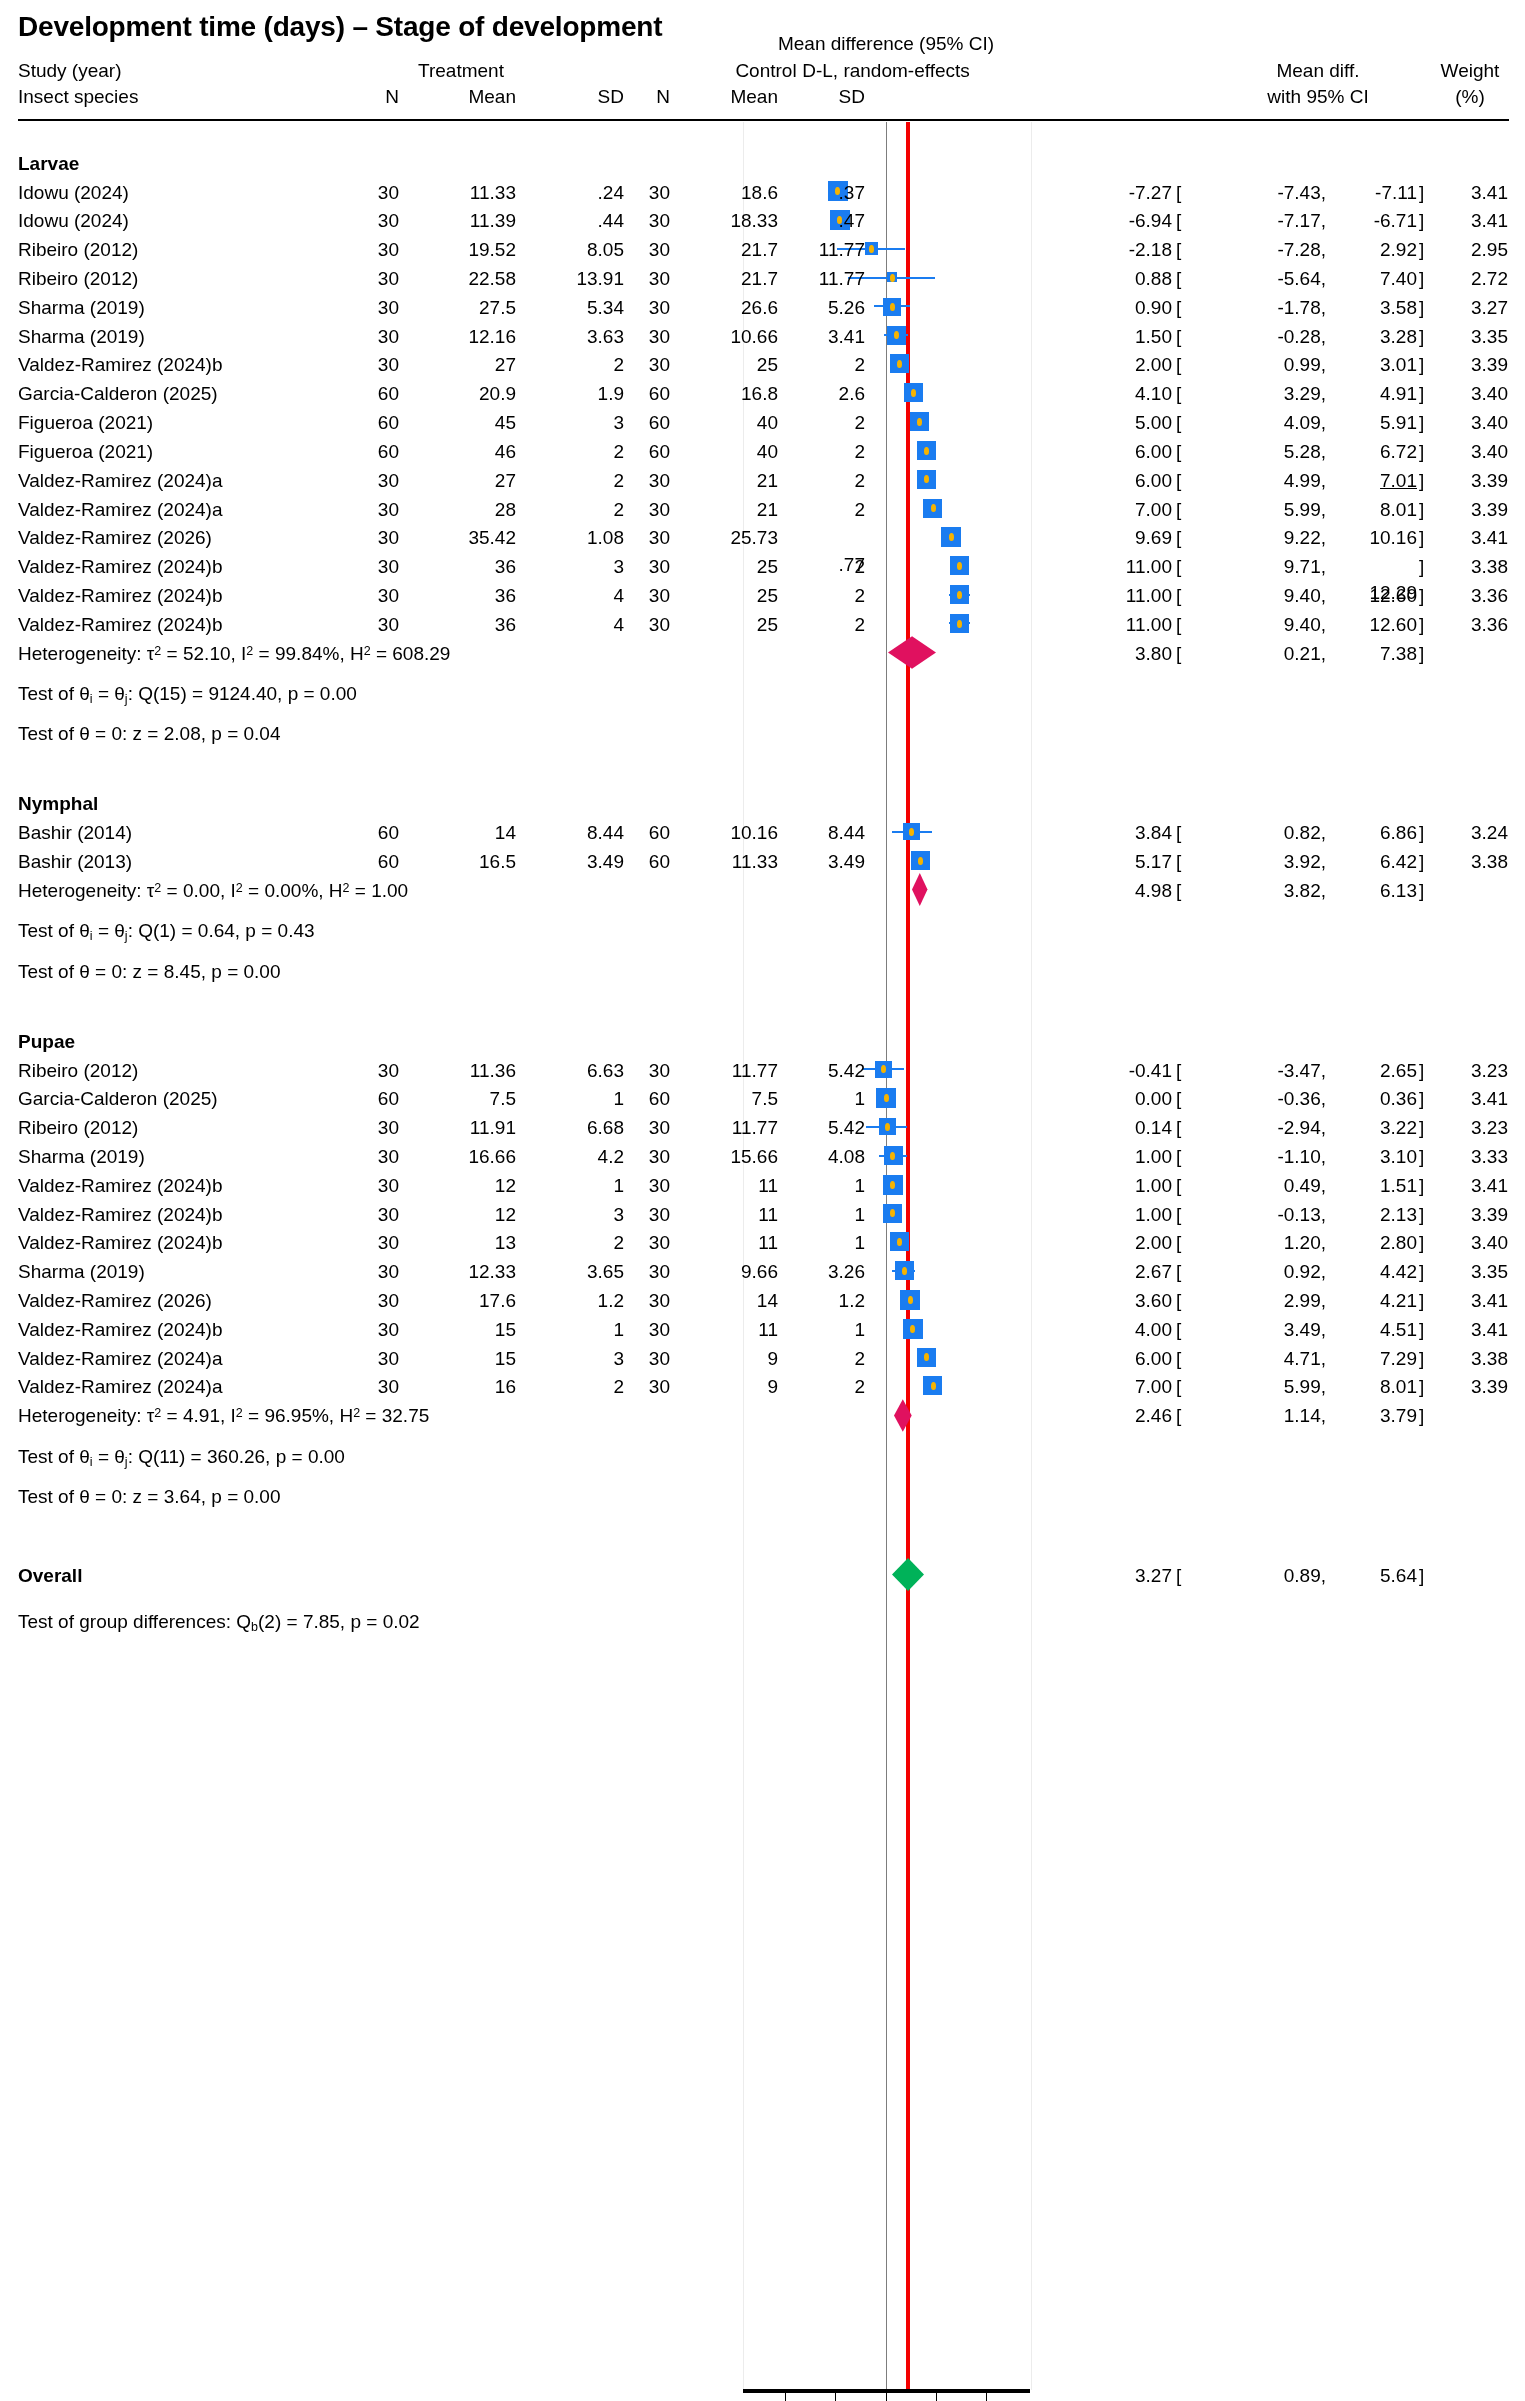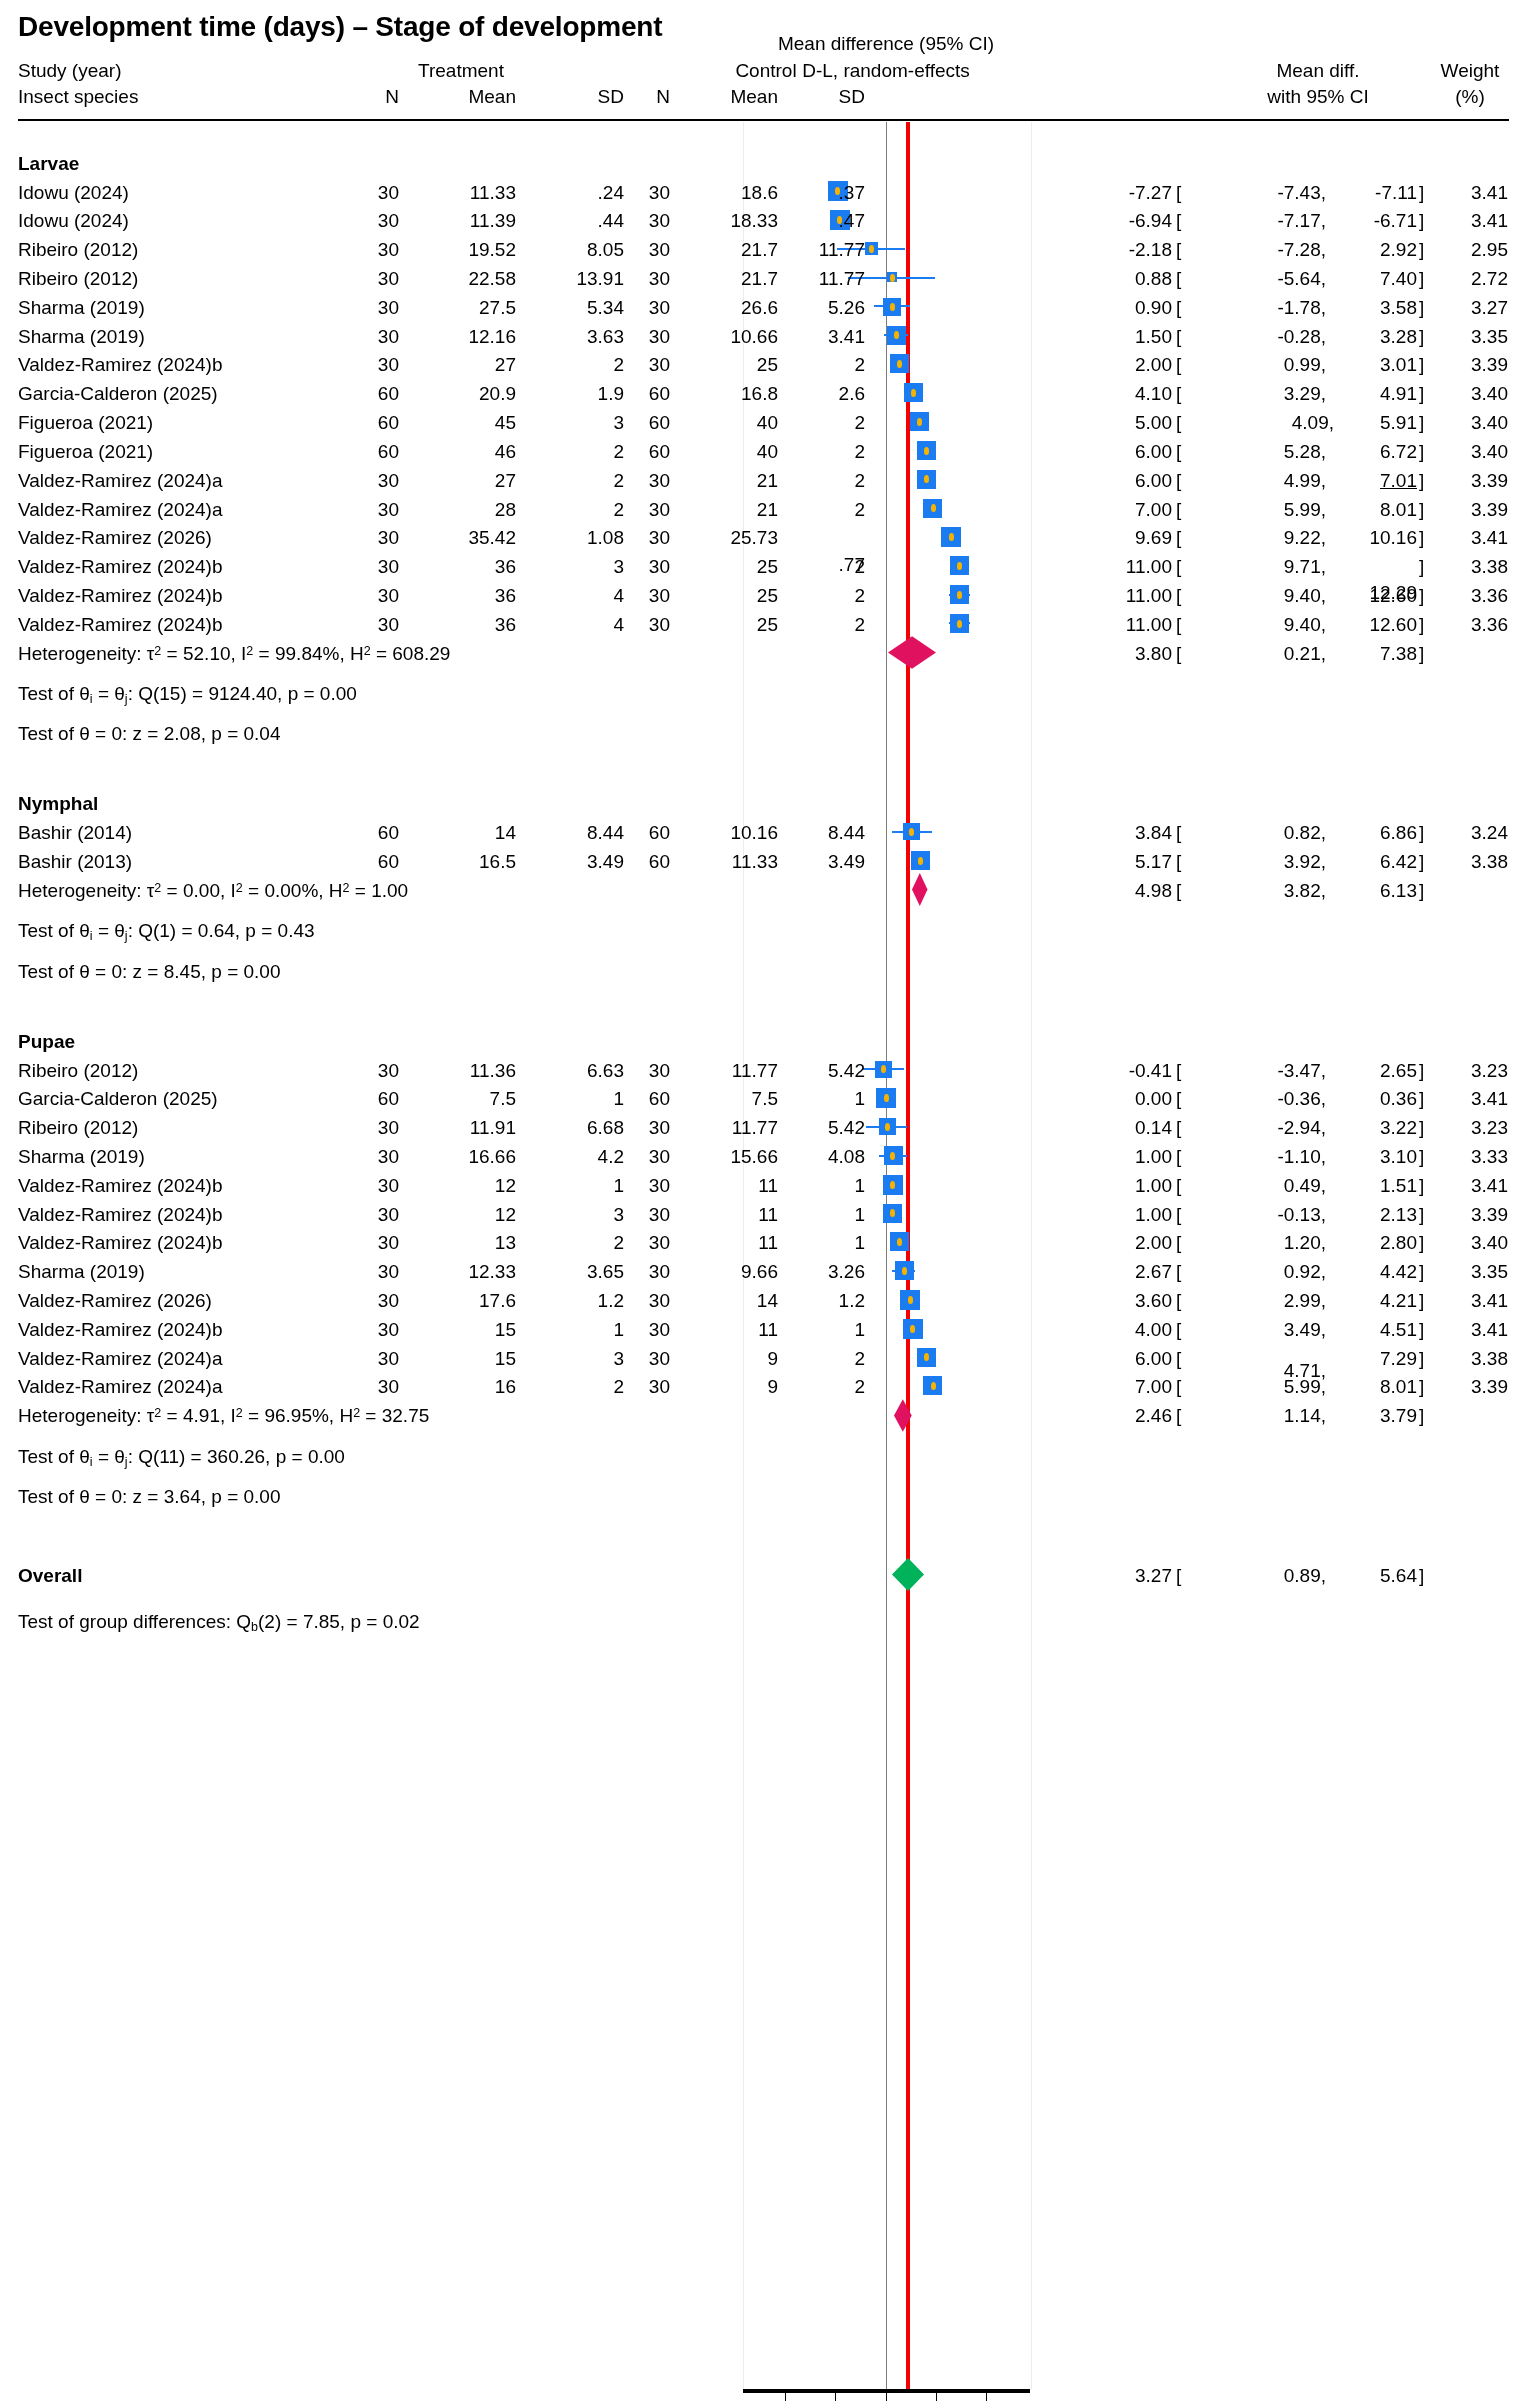--- a/index.html
+++ b/index.html
@@ -185,21 +185,21 @@
     <div class="dot" style="left: 917px; top: 418px; width: 4.8px; height: 7.7px; background: rgb(245, 179, 1);"></div>
     <div class="cell" style="left: 18px; top: 412px;">Figueroa (2021)</div>
     <div class="cell r" style="left: 399px; top: 412px;">60</div>
     <div class="cell r" style="left: 516px; top: 412px;">45</div>
     <div class="cell r" style="left: 624px; top: 412px;">3</div>
     <div class="cell r" style="left: 670px; top: 412px;">60</div>
     <div class="cell r" style="left: 778px; top: 412px;">40</div>
     <div class="cell r" style="left: 865px; top: 412px;">2</div>
     <div class="cell r" style="left: 1172px; top: 412px;">5.00</div>
     <div class="cell" style="left: 1176px; top: 412px;">[</div>
-    <div class="cell r" style="left: 1326px; top: 412px; margin-left: 8px;">4.09,</div>
+    <div class="cell r" style="left: 1326px; top: 412px;">4.09,</div>
     <div class="cell r" style="left: 1417px; top: 412px;">5.91</div>
     <div class="cell" style="left: 1419px; top: 412px;">]</div>
     <div class="cell r" style="left: 1508px; top: 412px;">3.40</div>
     <div class="ci" style="left: 921px; top: 450px; width: 9.6px; background: rgb(26, 124, 240);"></div>
     <div class="box" style="left: 917px; top: 441px; width: 19.4px; height: 19.4px; background: rgb(26, 124, 240);"></div>
     <div class="dot" style="left: 924px; top: 447px; width: 4.8px; height: 7.7px; background: rgb(245, 179, 1);"></div>
     <div class="cell" style="left: 18px; top: 441px;">Figueroa (2021)</div>
     <div class="cell r" style="left: 399px; top: 441px;">60</div>
     <div class="cell r" style="left: 516px; top: 441px;">46</div>
     <div class="cell r" style="left: 624px; top: 441px;">2</div>
@@ -529,21 +529,21 @@
     <div class="dot" style="left: 924px; top: 1353px; width: 4.8px; height: 7.7px; background: rgb(245, 179, 1);"></div>
     <div class="cell" style="left: 18px; top: 1348px;">Valdez-Ramirez (2024)a</div>
     <div class="cell r" style="left: 399px; top: 1348px;">30</div>
     <div class="cell r" style="left: 516px; top: 1348px;">15</div>
     <div class="cell r" style="left: 624px; top: 1348px;">3</div>
     <div class="cell r" style="left: 670px; top: 1348px;">30</div>
     <div class="cell r" style="left: 778px; top: 1348px;">9</div>
     <div class="cell r" style="left: 865px; top: 1348px;">2</div>
     <div class="cell r" style="left: 1172px; top: 1348px;">6.00</div>
     <div class="cell" style="left: 1176px; top: 1348px;">[</div>
-    <div class="cell r" style="left: 1326px; top: 1348px; margin-top: 12px;">4.71,</div>
+    <div class="cell r" style="left: 1326px; top: 1348px;">4.71,</div>
     <div class="cell r" style="left: 1417px; top: 1348px;">7.29</div>
     <div class="cell" style="left: 1419px; top: 1348px;">]</div>
     <div class="cell r" style="left: 1508px; top: 1348px;">3.38</div>
     <div class="ci" style="left: 926px; top: 1385px; width: 13.5px; background: rgb(26, 124, 240);"></div>
     <div class="box" style="left: 923px; top: 1376px; width: 19px; height: 19px; background: rgb(26, 124, 240);"></div>
     <div class="dot" style="left: 931px; top: 1382px; width: 4.8px; height: 7.7px; background: rgb(245, 179, 1);"></div>
     <div class="cell" style="left: 18px; top: 1376px;">Valdez-Ramirez (2024)a</div>
     <div class="cell r" style="left: 399px; top: 1376px;">30</div>
     <div class="cell r" style="left: 516px; top: 1376px;">16</div>
     <div class="cell r" style="left: 624px; top: 1376px;">2</div>

